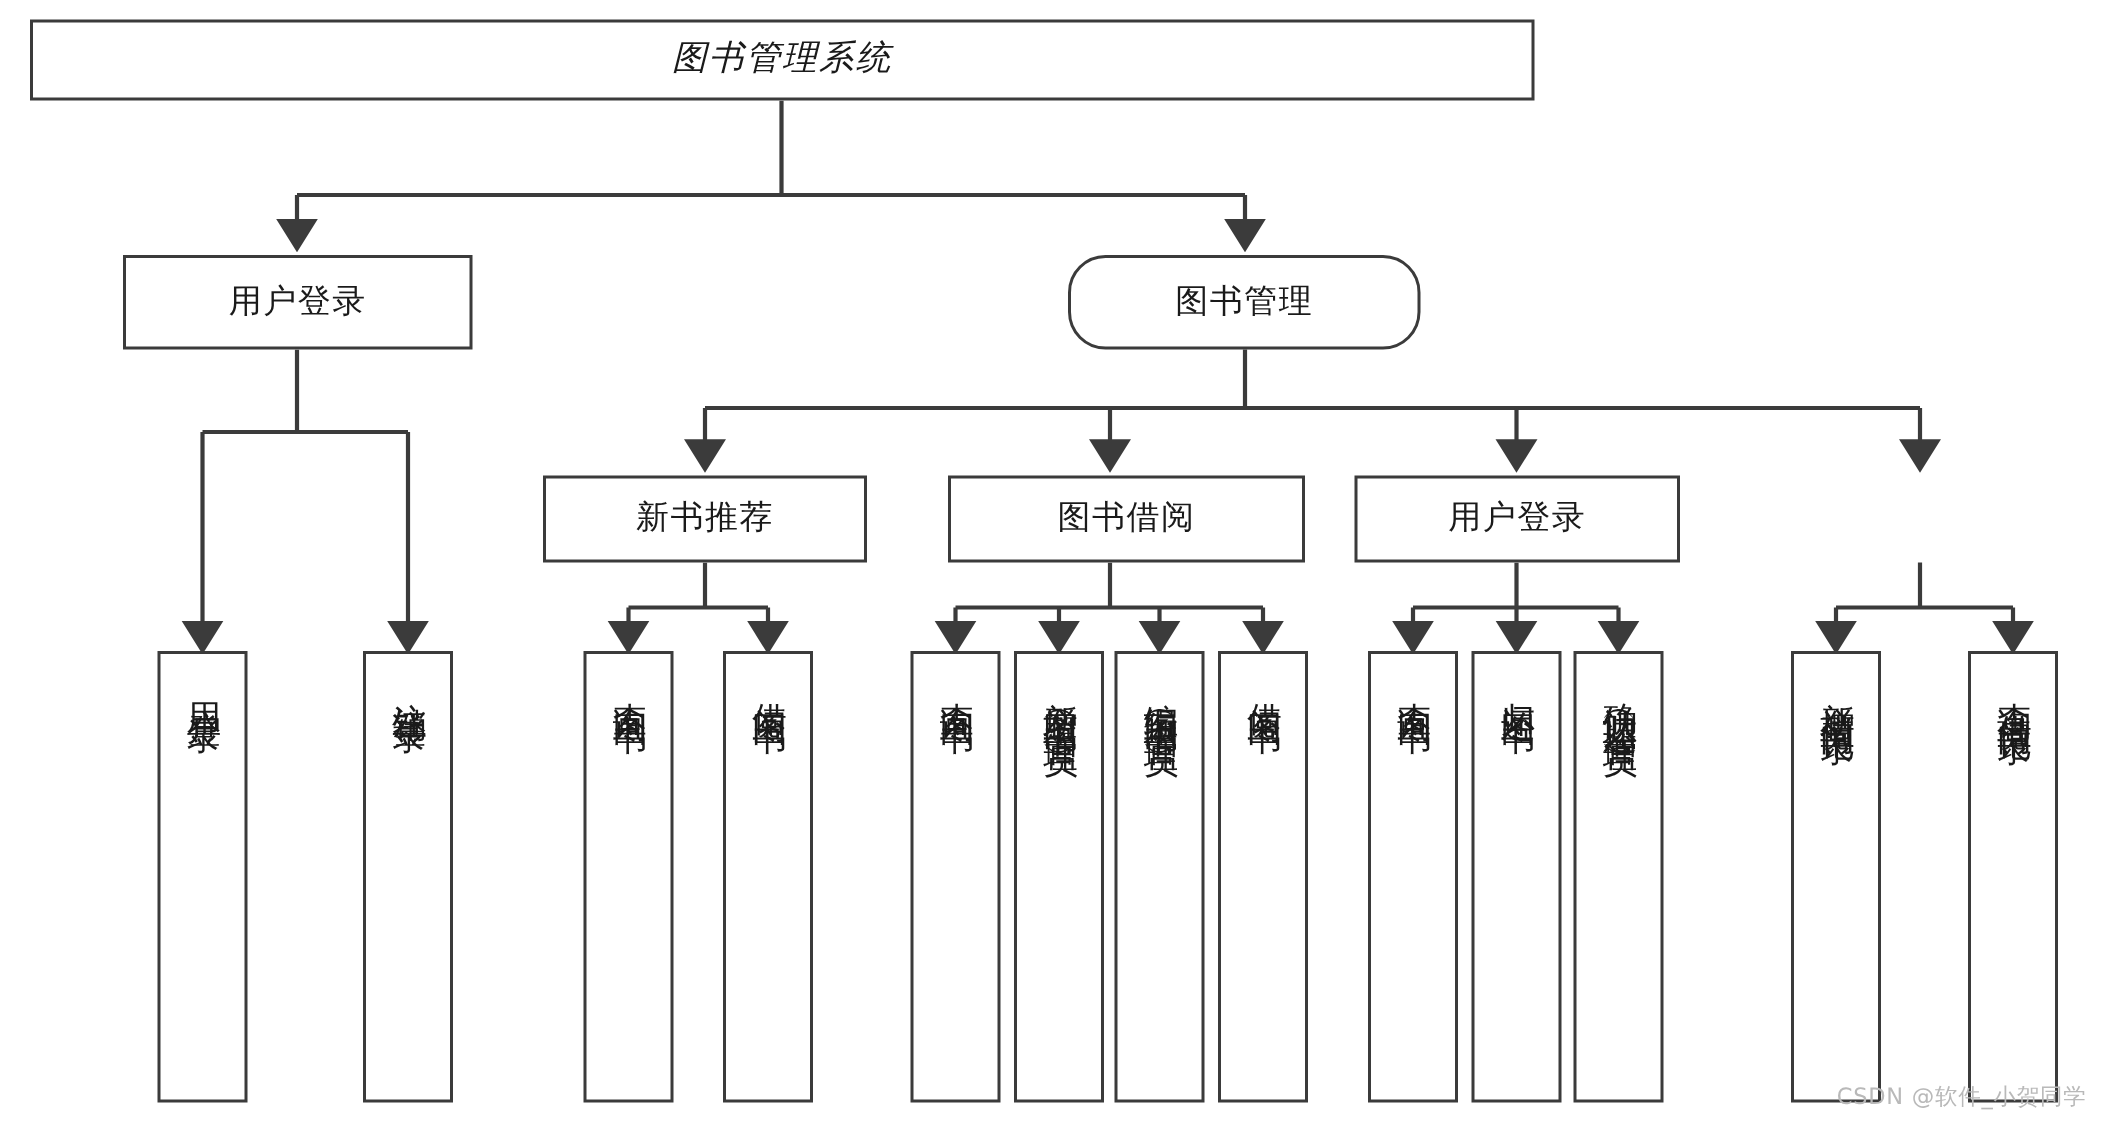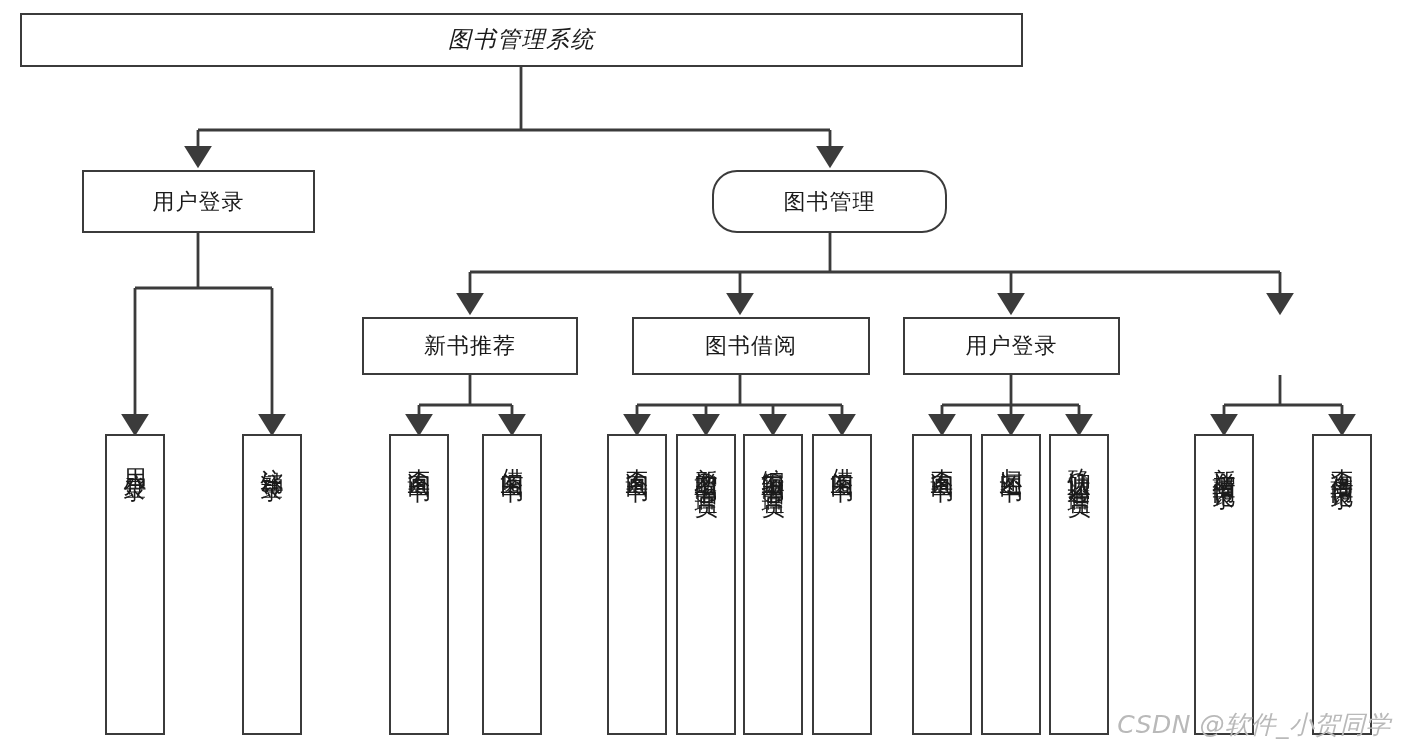--- a/index.html
+++ b/index.html
@@ -41,26 +41,25 @@
     text-orientation:upright;
     font-size:23px;
     letter-spacing:4px;
     line-height:1;
     margin:0 auto;
   }
   .watermark{
     position:absolute;
     right:14px;
     bottom:6px;
-    font-size:25px;
+    font-size:15px;
     color:#b9b9b9;
     letter-spacing:0.5px;
     white-space:nowrap;
     font-family:"DejaVu Sans","Liberation Sans",sans-serif;
-    font-style:italic;
   }
 </style>
 </head>
 <body>
 
 <div id="diagram-root">
 
   <svg id="connectors" viewBox="0 0 1405 747" xmlns="http://www.w3.org/2000/svg">
     <defs>
       <marker id="arrow" markerWidth="12" markerHeight="12" refX="1.5" refY="5" orient="auto" markerUnits="strokeWidth">

